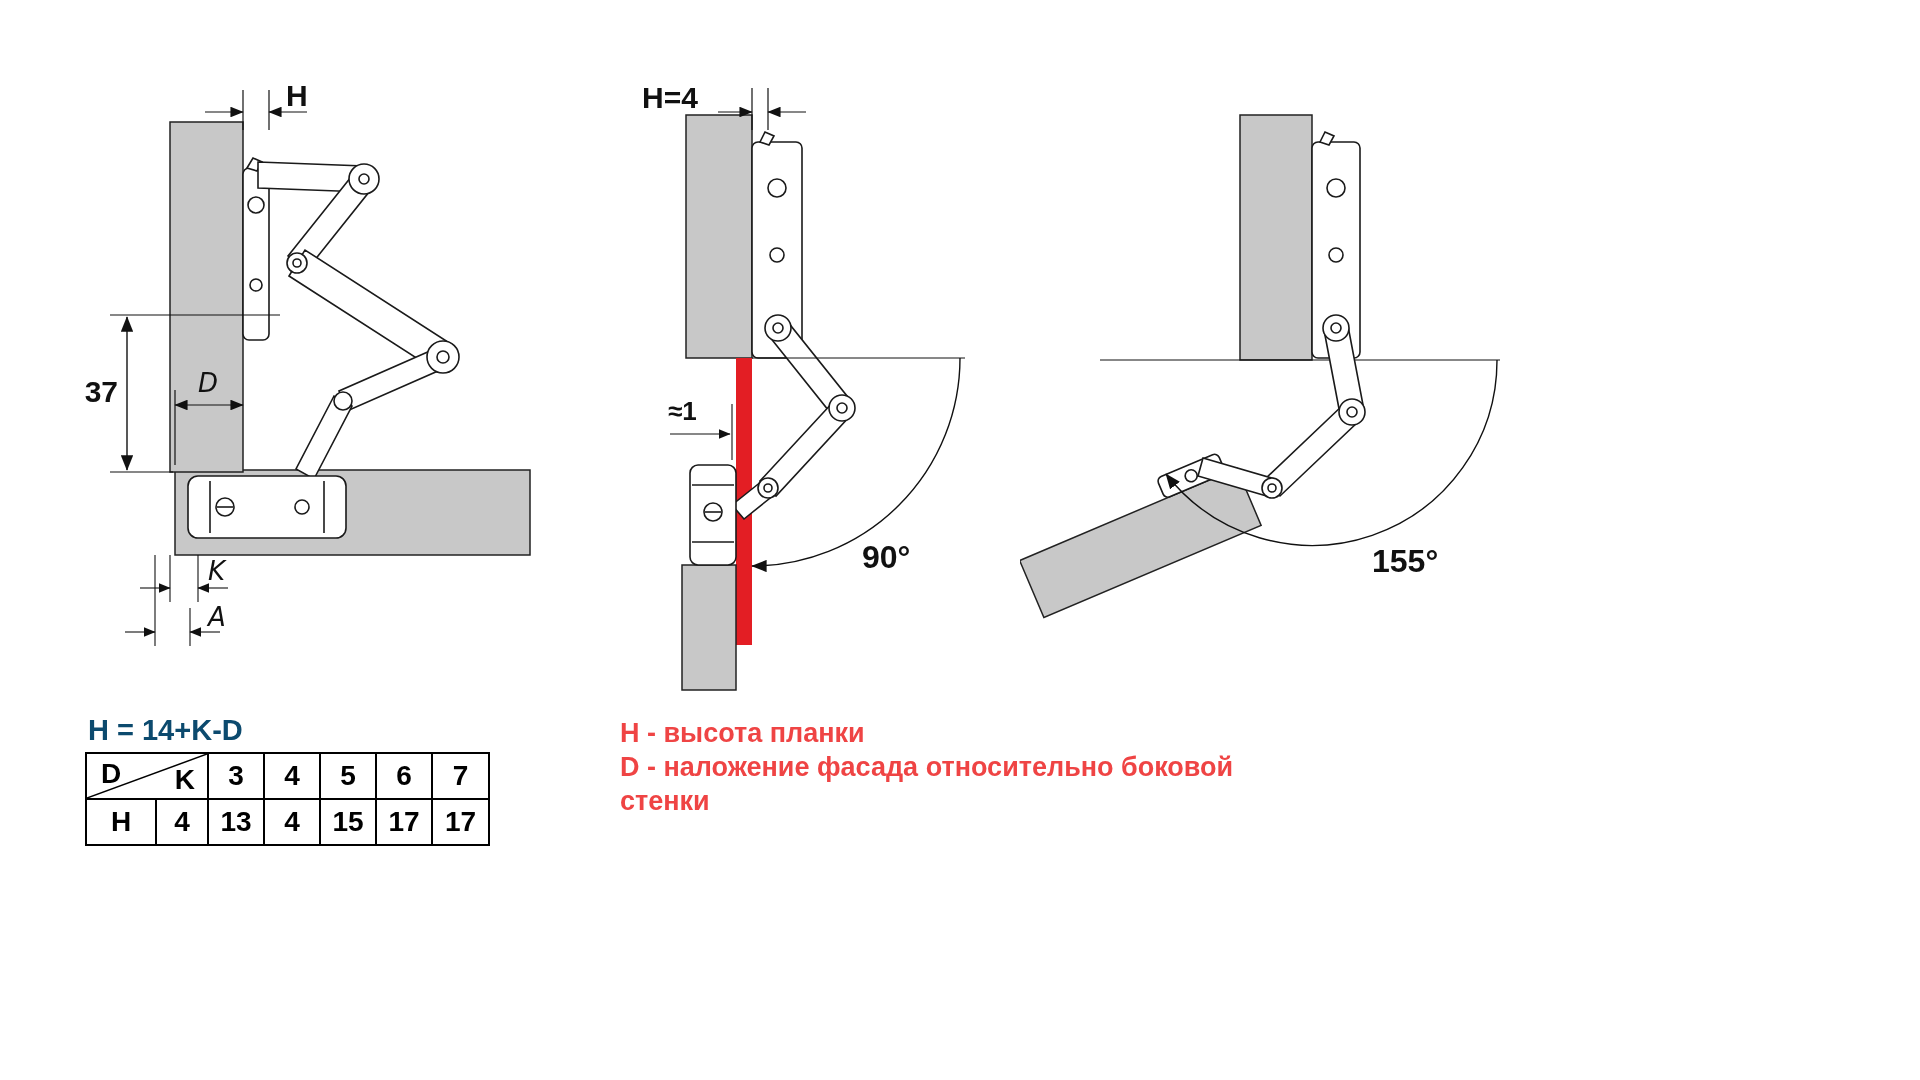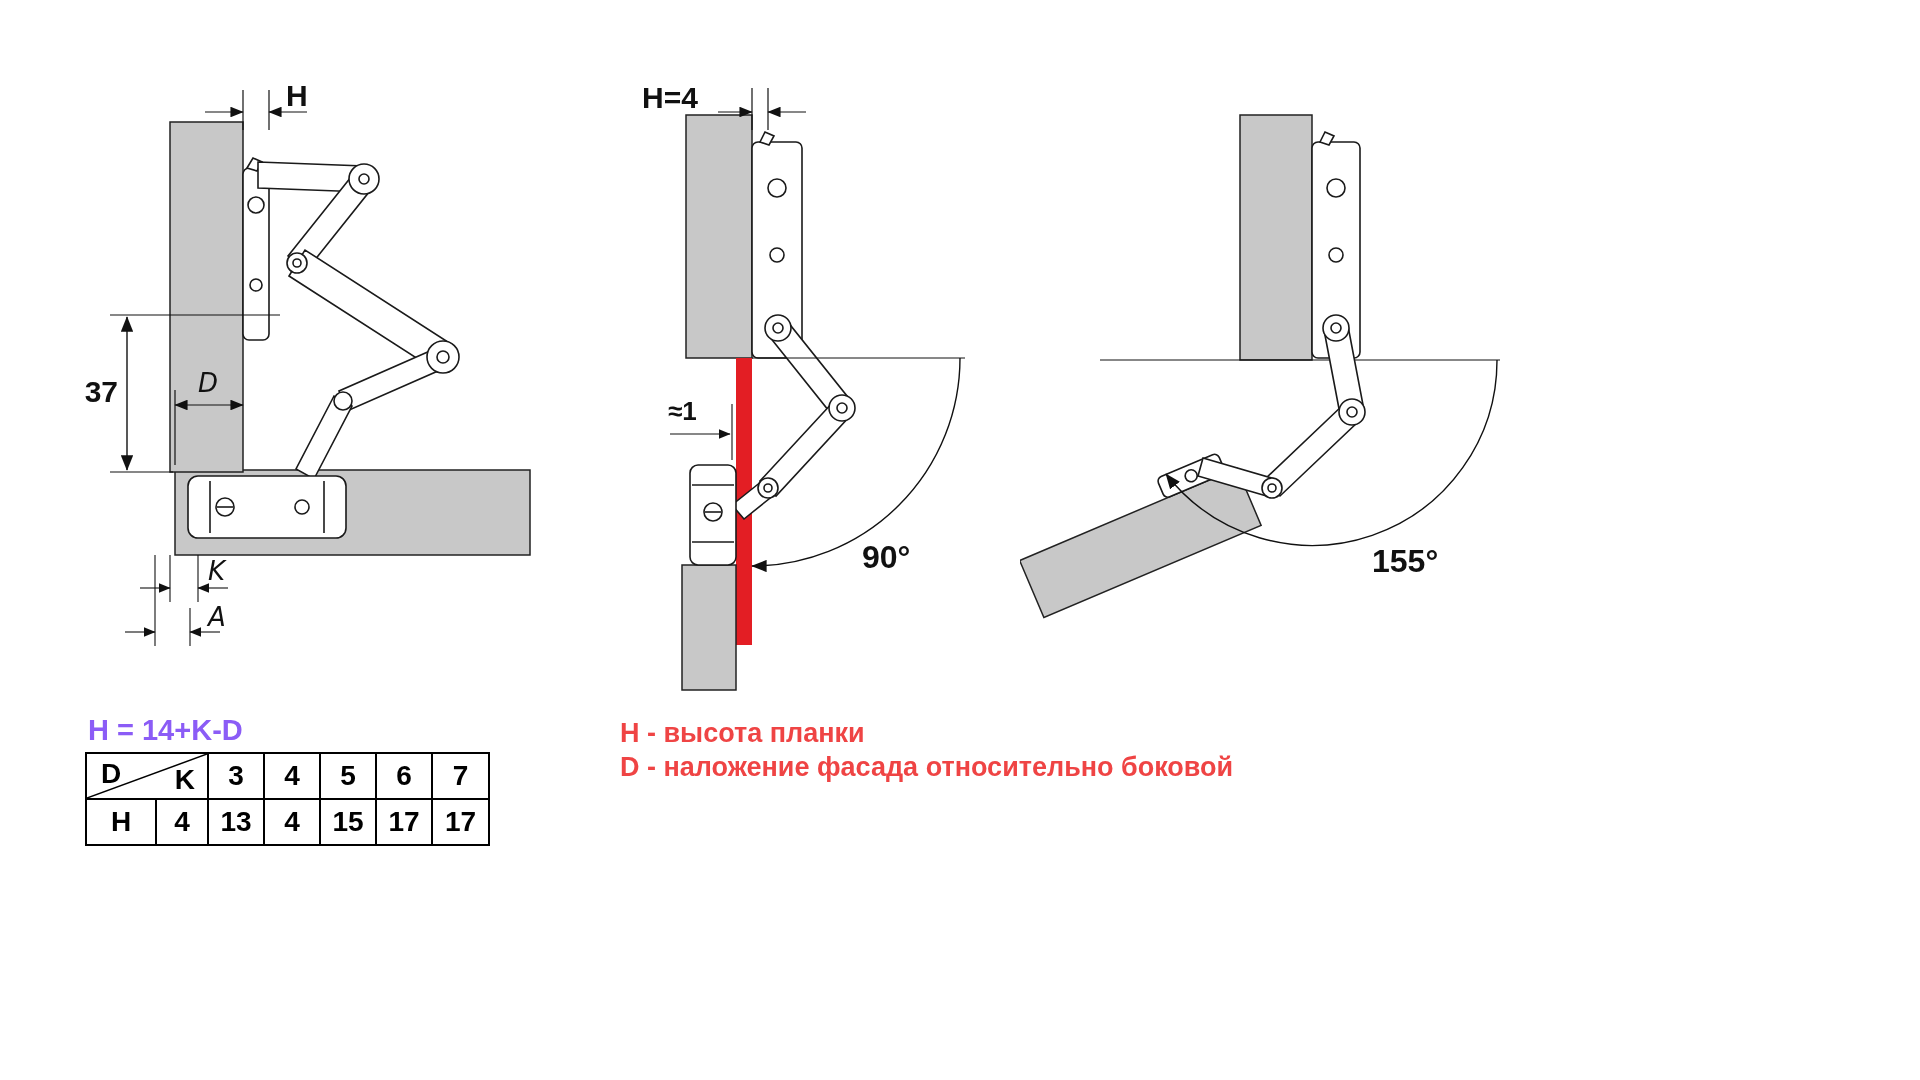--- a/index.html
+++ b/index.html
@@ -2,21 +2,21 @@
 <html><head>
 <meta charset="utf-8">
 <style>
   html,body{margin:0;padding:0;background:#ffffff;}
   .canvas{position:relative;width:1920px;height:1080px;background:#ffffff;overflow:hidden;
           font-family:"Liberation Sans",sans-serif;color:#000;}
   .abs{position:absolute;}
   svg text{font-family:"Liberation Sans",sans-serif;fill:#111;}
   .dimb{font-weight:bold;}
   .dimi{font-style:italic;font-family:"DejaVu Sans",sans-serif;}
-  .formula{position:absolute;left:88px;top:714px;font-size:29px;font-weight:bold;color:#8b5cf6;}
+  .formula{position:absolute;left:88px;top:714px;font-size:29px;font-weight:bold;color:#0c4a6e;}
   .legend{position:absolute;left:620px;top:716px;font-size:27px;font-weight:bold;line-height:34px;color:#ef4444;}
   table.hk{position:absolute;left:85px;top:752px;border-collapse:collapse;table-layout:fixed;
            font-size:28px;font-weight:bold;color:#000;}
   table.hk td{border:2px solid #000;text-align:center;height:44px;padding:0;background:#fff;}
   td.diag{position:relative;}
   td.diag .dsvg{position:absolute;left:0;top:0;width:100%;height:100%;}
   td.diag .d-top{position:absolute;left:14px;top:4px;}
   td.diag .d-bot{position:absolute;right:12px;bottom:2px;}
 </style>
 </head>
@@ -223,15 +223,16 @@
         <td>15</td>
         <td>17</td>
         <td>17</td>
       </tr>
     </tbody>
   </table>
 
   <div class="legend">
     <div>H - высота планки</div>
     <div>D - наложение фасада относительно боковой</div>
+    <div>стенки</div>
   </div>
 
 </div>
 
 </body></html>

